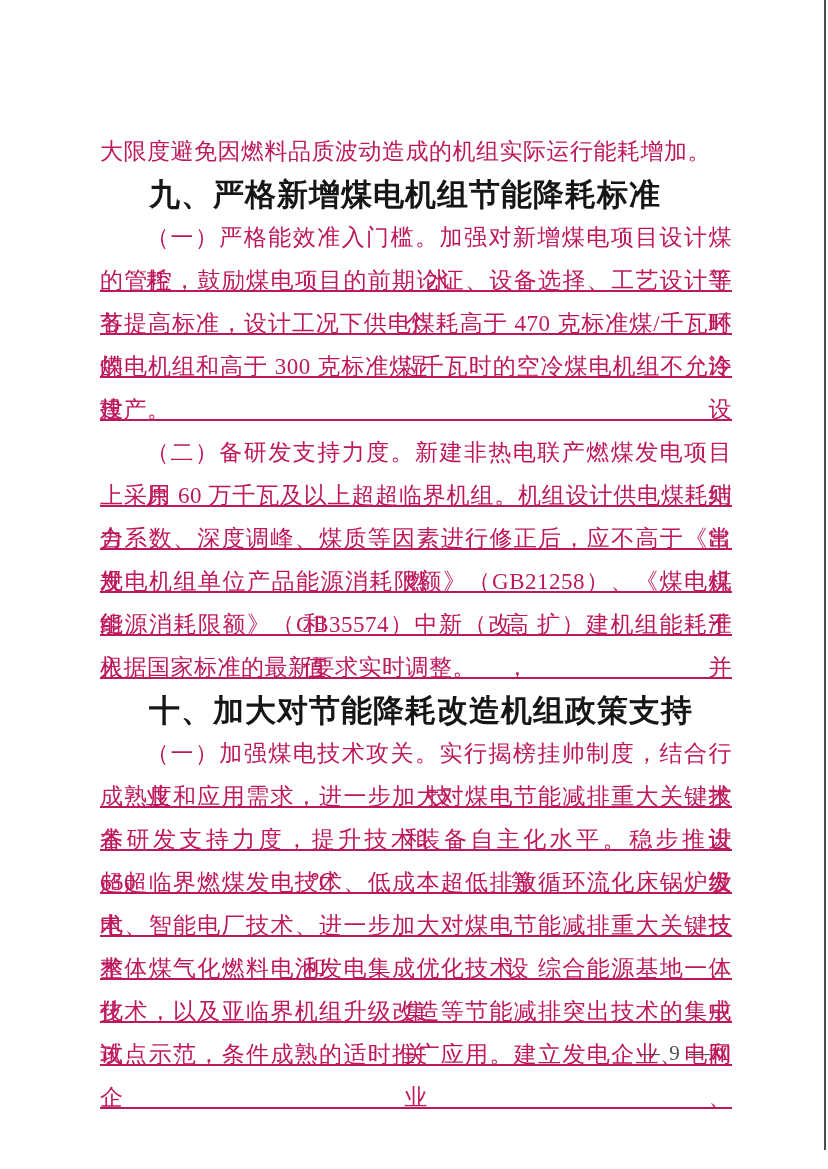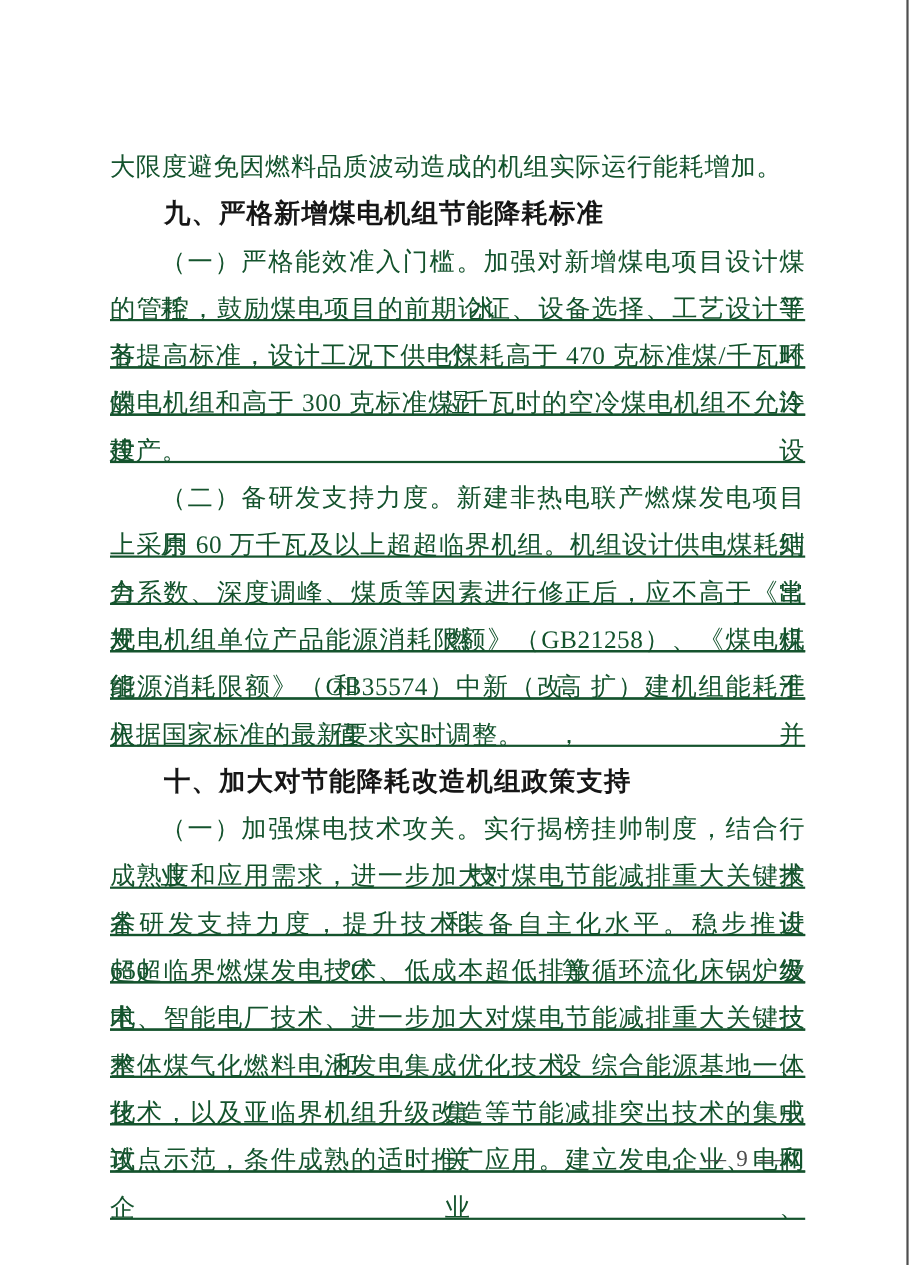--- a/index.html
+++ b/index.html
@@ -29,21 +29,21 @@
     position: absolute;
     left: 100px;
     top: 130px;
     width: 632px;
   }
   .line {
     display: block;
     height: 43px;
     line-height: 43px;
     font-size: 23px;
-    color: #14532d;
+    color: #be185d;
     letter-spacing: 0.5px;
     white-space: normal;
   }
   .line.fill {
     text-align: justify;
     text-align-last: justify;
     text-justify: inter-character;
     text-decoration: underline;
   }
   .line.indent {
@@ -53,21 +53,21 @@
     text-justify: inter-character;
   }
   .line.end {
     text-align: left;
     text-align-last: left;
   }
   .line.heading {
     padding-left: 49px;
     font-family: "Liberation Sans", "DejaVu Sans", sans-serif;
     font-weight: 700;
-    font-size: 24px;
+    font-size: 31px;
     color: #161616;
     letter-spacing: 1px;
     text-align: left;
     text-align-last: left;
   }
   .page-number {
     position: absolute;
     top: 1040px;
     right: 116px;
     font-size: 21px;

